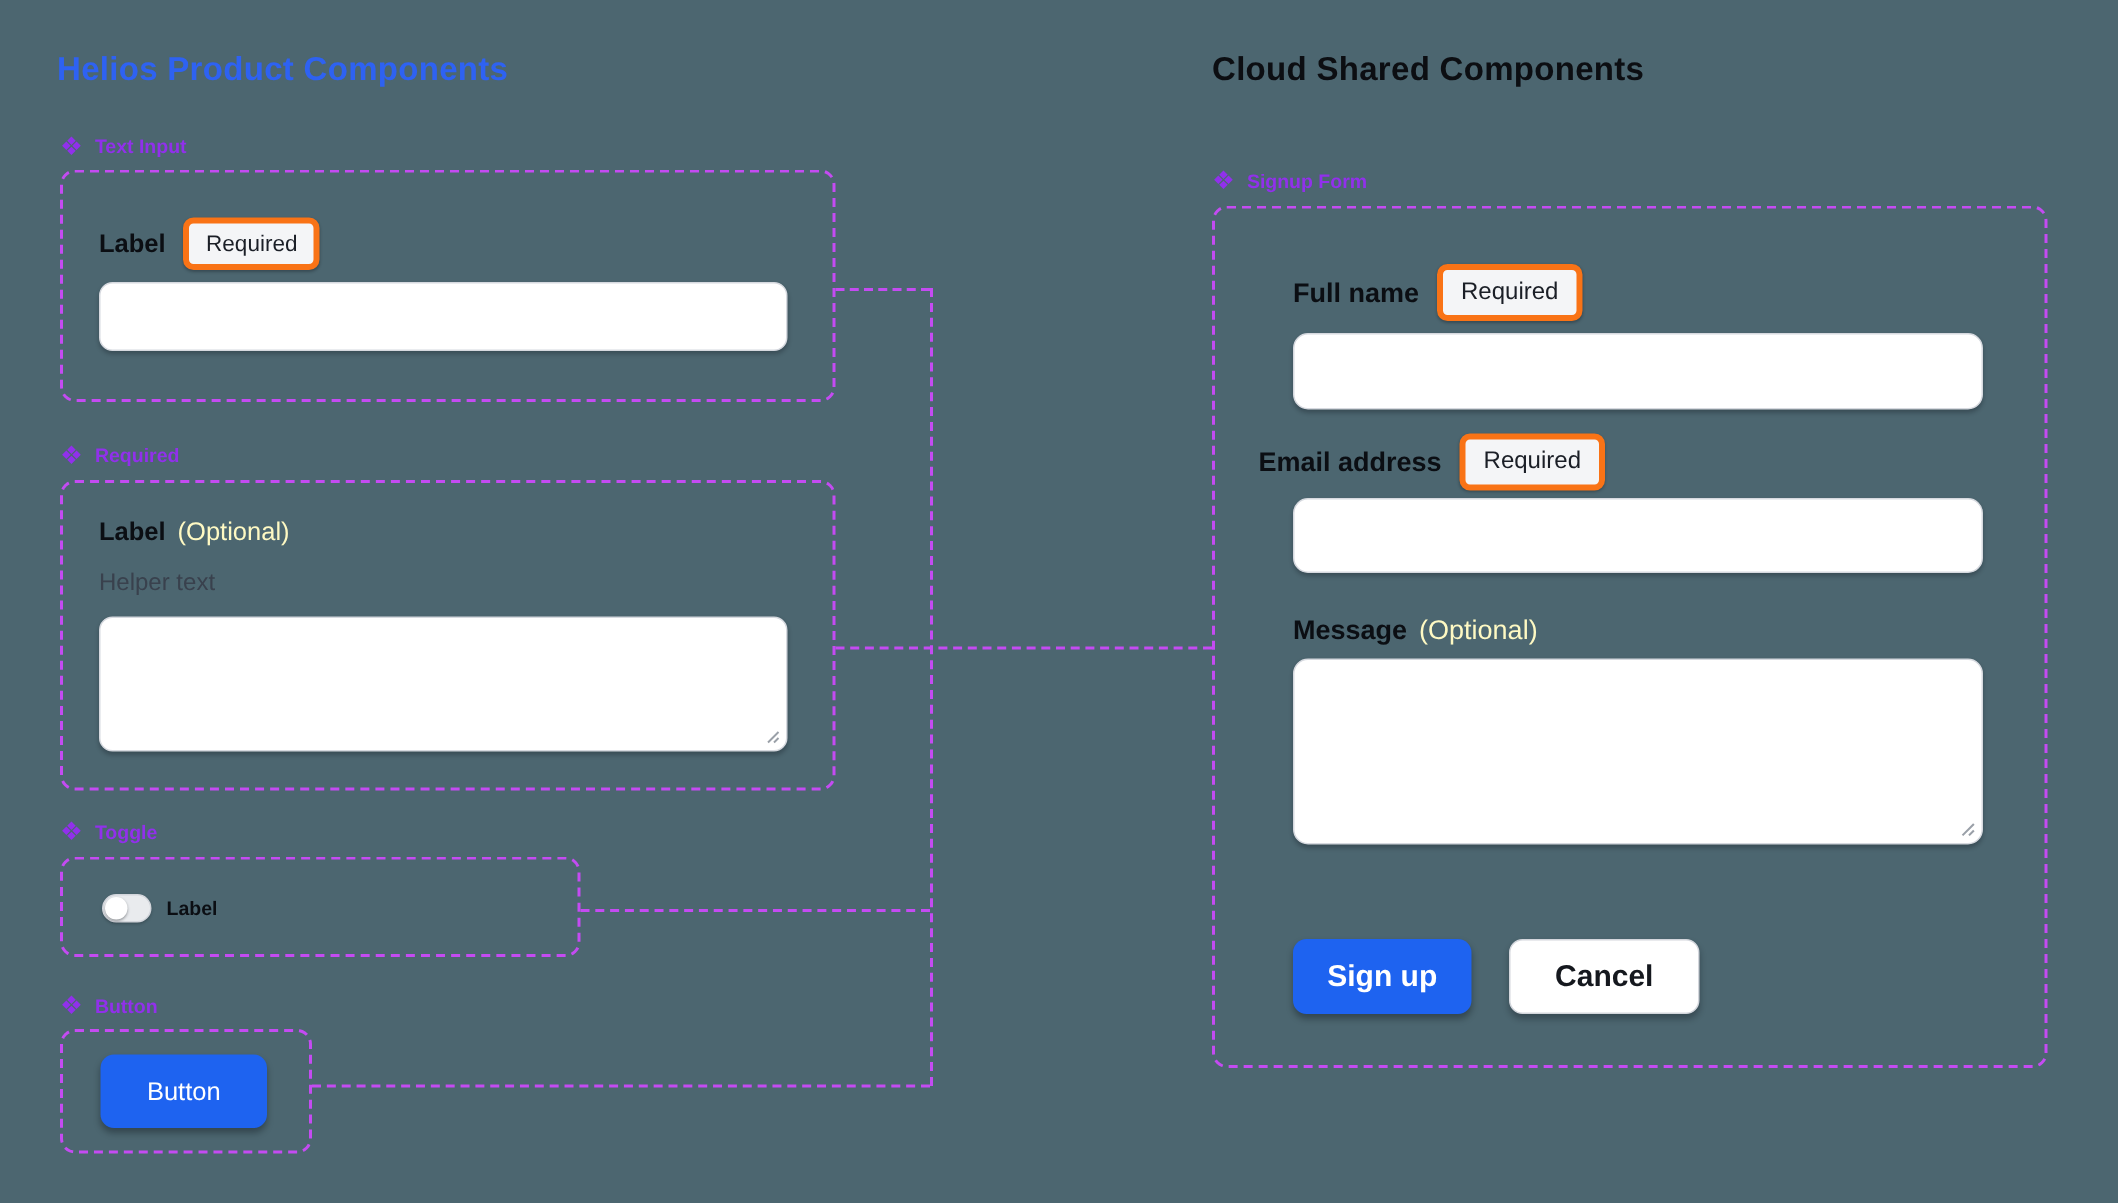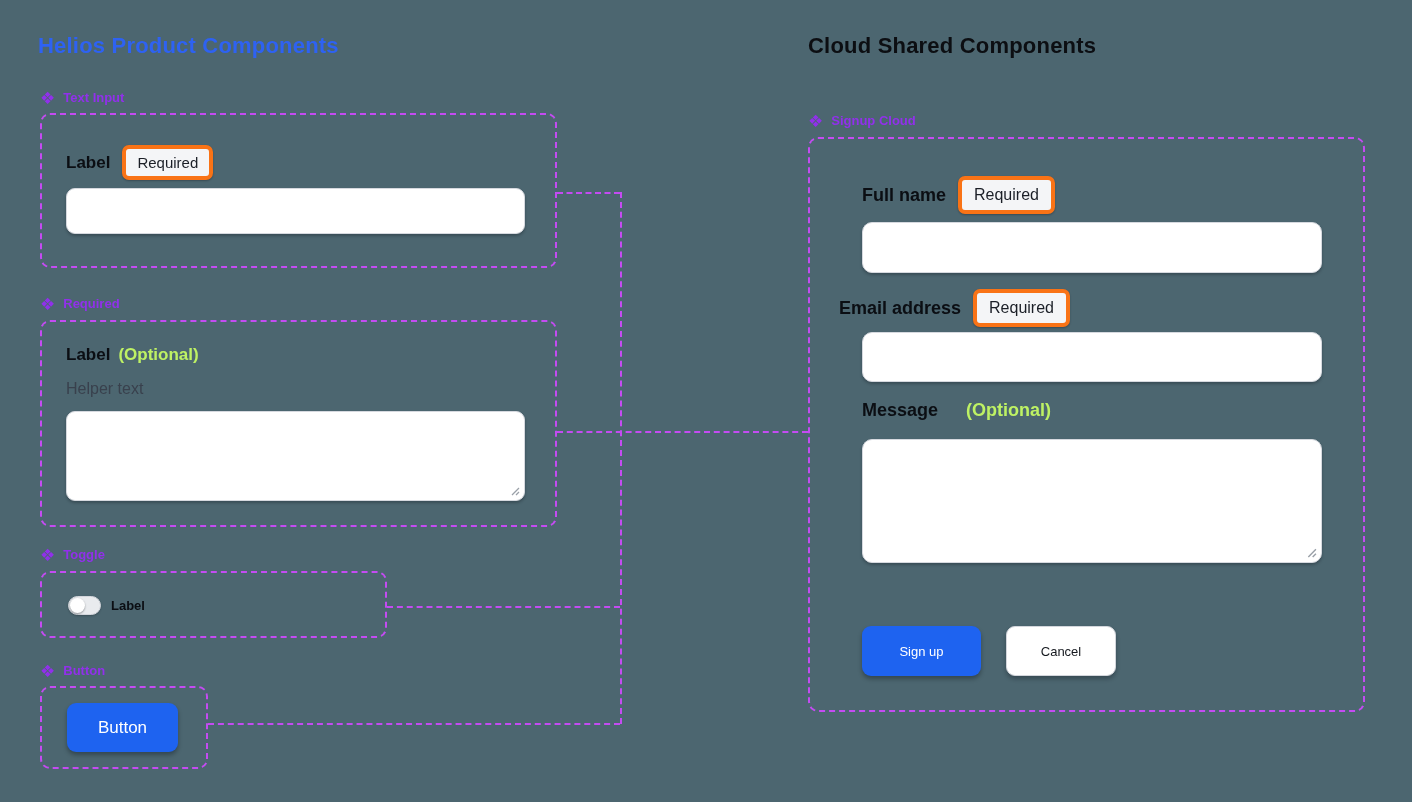--- a/index.html
+++ b/index.html
@@ -42,34 +42,34 @@
   #conn-bus-v{left:620px;top:192px;height:532px;}
   #conn-textarea-h{left:557px;top:431px;width:251px;}
   #conn-toggle-h{left:387px;top:606px;width:233px;}
   #conn-button-h{left:208px;top:723px;width:412px;}
 
   
   .label-row{position:absolute;display:flex;align-items:center;white-space:nowrap;}
   .field-label{color:#0B0E13;font-weight:700;}
   .label-sm{font-size:17px;}
   .label-lg{font-size:18px;}
-  .muted{color:#bef264;font-weight:700;margin-left:8px;}
+  .muted{color:#fef9c3;font-weight:400;margin-left:8px;}
   .badge{
     background:#F4F5F7;border:4px solid #f97316;border-radius:7px;
     color:#1B1F27;box-shadow:0 1px 2px rgba(10,14,20,.3);
     margin-left:12px;line-height:1;
   }
   .badge-sm{font-size:15px;padding:6px 11px;}
   .badge-lg{font-size:16px;padding:7px 12px;}
   #ti-label-row{left:66px;top:145px;}
   #ta-label-row{left:66px;top:345px;}
   #ta-helper{position:absolute;left:66px;top:380px;font-size:16px;color:#39414D;}
   #fn-row{left:862px;top:176px;}
   #em-row{left:839px;top:289px;text-align:right;}
-  #msg-row{left:862px;top:400px;gap:20px;}
+  #msg-row{left:862px;top:410px;}
 
   
   .text-input{
     position:absolute;background:#fff;border:1.5px solid #D6D9DF;border-radius:9px;
     box-shadow:0 2px 3px rgba(10,14,20,.28);outline:none;padding:0 12px;font-size:16px;color:#14171D;
   }
   #ti-input{left:66px;top:188px;width:459px;height:46px;}
   #fn-input{left:862px;top:222px;width:460px;height:51px;border-radius:10px;}
   #em-input{left:862px;top:332px;width:460px;height:50px;border-radius:10px;}
 
@@ -95,23 +95,23 @@
   .toggle-lg .knob{width:21px;height:21px;}
   #toggle-label{font-size:13px;font-weight:700;color:#0B0E13;}
   #updates-label{font-size:18px;font-weight:700;color:#0B0E13;}
 
   
   .btn{position:absolute;display:flex;align-items:center;justify-content:center;border-radius:9px;cursor:pointer;white-space:nowrap;}
   .btn-primary{background:#1E63F0;border:none;color:#fff;box-shadow:0 3px 4px rgba(10,14,20,.35);}
   .btn-secondary{background:#fff;border:1.5px solid #D3D6DC;color:#15181E;box-shadow:0 3px 4px rgba(10,14,20,.3);}
   #demo-button{left:67px;top:703px;width:111px;height:49px;font-size:17px;font-weight:500;}
   #signup-btn-row{position:absolute;left:862px;top:626px;display:flex;gap:25px;}
-  #signup-btn-row .btn{position:static;height:50px;font-size:13px;font-weight:400;}
+  #signup-btn-row .btn{position:static;height:50px;font-size:20px;font-weight:700;}
   #submit-button{width:119px;}
-  #cancel-button{width:110px;border-radius:9px;}
+  #cancel-button{width:127px;border-radius:9px;}
 </style>
 </head>
 <body>
 
 <div id="canvas">
 
   <div class="page-title" id="left-title">Helios Product Components</div>
   <div class="page-title" id="right-title">Cloud Shared Components</div>
 
   <div class="conn-h" id="conn-text-input-h"></div>
@@ -162,21 +162,21 @@
 
   <div class="comp-header" id="hdr-button">
     <span class="hdr-icon">❖</span>
     <span class="hdr-text">Button</span>
   </div>
   <div class="dash-box" id="box-button"></div>
   <button class="btn btn-primary" id="demo-button">Button</button>
 
   <div class="comp-header" id="hdr-signup">
     <span class="hdr-icon">❖</span>
-    <span class="hdr-text">Signup Cloud</span>
+    <span class="hdr-text">Signup Form</span>
   </div>
   <div class="dash-box" id="box-signup"></div>
 
   <div class="label-row" id="fn-row">
     <span class="field-label label-lg">Full name</span>
     <span class="badge badge-lg">Required</span>
   </div>
   <input class="text-input" id="fn-input" value="" style="">
 
   <div class="label-row" id="em-row">

